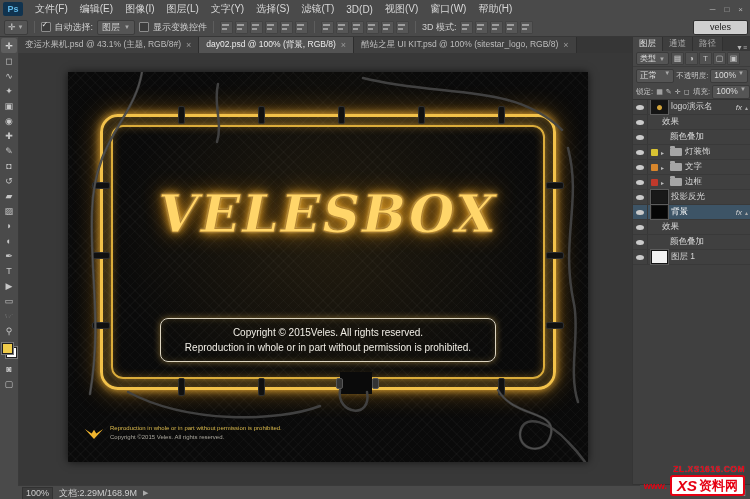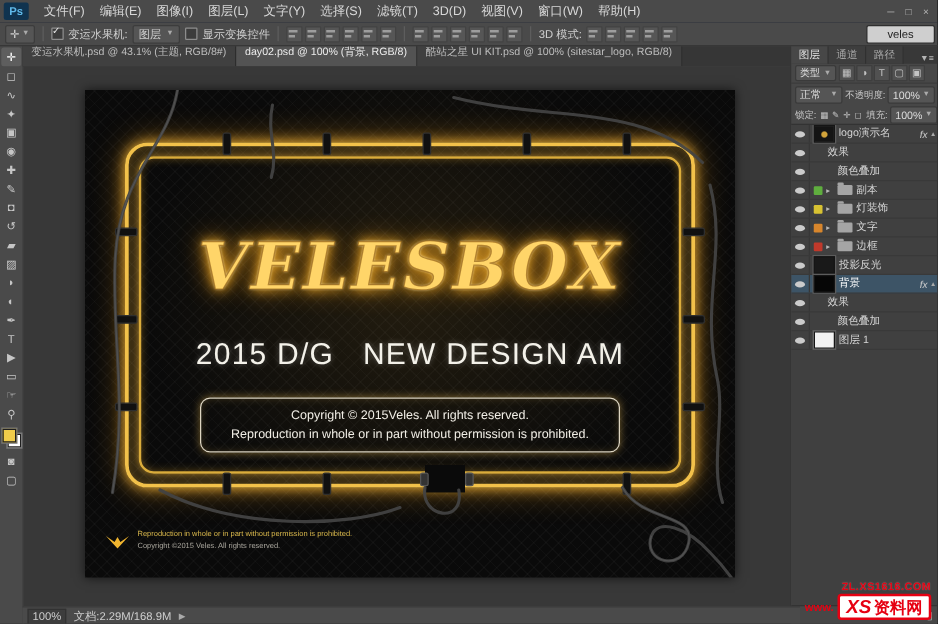--- a/index.html
+++ b/index.html
@@ -30,21 +30,21 @@
   .opt-icon{width:11px;height:11px;background:#565656;border:1px solid #434343;border-radius:1px;
             background-image:linear-gradient(#9d9d9d,#9d9d9d),linear-gradient(#9d9d9d,#9d9d9d);
             background-size:7px 2px,5px 2px;background-position:1px 2px,1px 6px;background-repeat:no-repeat;}
   .workspace-box{margin-left:auto;margin-right:6px;background:#cfcfcf;color:#222;border:1px solid #2e2e2e;
                  border-radius:2px;height:13px;display:flex;align-items:center;padding:0 16px;font-size:9px;}
 
   
   .tabbar{position:absolute;left:18px;top:36px;width:614px;height:17px;background:#363636;display:flex;
           align-items:stretch;z-index:9;overflow:hidden;}
   .doc-tab{display:flex;align-items:center;gap:5px;padding:0 7px;font-size:8.5px;color:#bdbdbd;
-           background:#404040;border-right:1px solid #2d2d2d;white-space:nowrap;flex-direction:column;}
+           background:#404040;border-right:1px solid #2d2d2d;white-space:nowrap;}
   .doc-tab.active{background:#535353;color:#ececec;}
   .tab-close{color:#9a9a9a;font-size:9px;}
 
   
   .toolbox{position:absolute;left:0;top:36px;width:18px;height:463px;background:#4a4a4a;
            border-right:1px solid #3a3a3a;display:flex;flex-direction:column;align-items:center;
            padding-top:2px;z-index:9;}
   .tool{width:16px;height:15px;display:flex;align-items:center;justify-content:center;font-size:9px;
         color:#c6c6c6;border-radius:2px;}
   .tool.active{background:#5e5e5e;color:#fff;}
@@ -95,21 +95,21 @@
   .panel-tabs{height:15px;display:flex;align-items:flex-end;background:#383838;}
   .ptab{padding:2px 6px 1px;font-size:8.5px;background:#474747;color:#e2e2e2;border-right:1px solid #303030;}
   .ptab.inactive{background:#3e3e3e;color:#a8a8a8;}
   .panel-menu{margin-left:auto;padding-right:4px;color:#b5b5b5;font-size:7px;}
   .filter-row{height:15px;display:flex;align-items:center;gap:2px;padding:0 3px;border-bottom:1px solid #3c3c3c;}
   .f-drop{display:flex;align-items:center;gap:3px;background:#555;border:1px solid #3a3a3a;border-radius:2px;
           height:11px;padding:0 3px;font-size:8px;}
   .f-icon{width:11px;height:11px;display:flex;align-items:center;justify-content:center;font-size:8px;
           color:#c3c3c3;background:#515151;border:1px solid #3e3e3e;border-radius:1px;}
   .blend-row{height:17px;display:flex;align-items:center;gap:2px;padding:0 3px;}
-  .sel{background:#555;border:1px solid #3a3a3a;border-radius:2px;height:12px;display:flex;align-items:center;
+  .sel{background:#555;border:1px solid #3a3a3a;border-radius:2px;height:12px;display:flex;align-items:flex-start;
        justify-content:space-between;padding:0 3px;gap:2px;}
   .sel.blend{width:40px;} .sel.num{width:30px;}
   .plabel{color:#c6c6c6;font-size:7.5px;white-space:nowrap;}
   .lock-row{height:15px;display:flex;align-items:center;gap:2px;padding:0 3px;border-bottom:1px solid #333;}
   .lk-icon{width:9px;height:10px;display:flex;align-items:center;justify-content:center;font-size:7px;color:#c3c3c3;}
   .layer-list{flex:1;background:#404040;overflow:hidden;}
   .lrow{height:14px;display:flex;align-items:center;gap:3px;border-bottom:1px solid #393939;padding-right:3px;}
   .lrow.selected{background:#3d5466;}
   .lrow.selected .lname{color:#fff;}
   .eye-cell{width:14px;height:14px;display:flex;align-items:center;justify-content:center;
@@ -178,21 +178,21 @@
       </div>
   </div>
 
   <div class="optionsbar">
     <span class="tool-badge">
       <span>✛</span>
       <span class="caret">▼</span>
     </span>
     <span class="sep"></span>
     <span class="opt-check checked"></span>
-    <span>变运水果机:</span>
+    <span>自动选择:</span>
     <span class="dropdown">
       <span>图层</span>
       <span class="caret">▼</span>
     </span>
     <span class="opt-check"></span>
     <span>显示变换控件</span>
     <span class="sep"></span>
     <span style="display:flex;gap:2px;">
         <span class="opt-icon"></span>
         <span class="opt-icon"></span>
@@ -292,21 +292,20 @@
       </svg>
 
       <div class="neon-outer">
         <div class="neon-inner"></div>
       </div>
       <div class="neon-gap"></div>
       <div class="tube-cap" style="left:268px;"></div>
       <div class="tube-cap" style="left:304px;"></div>
 
       <div class="neon-title">VELESBOX</div>
-      <div class="neon-sub">2015 D/G   NEW DESIGN AM</div>
 
       <div class="copy-box">
         <div class="copy-line">Copyright © 2015Veles. All rights reserved.</div>
         <div class="copy-line">Reproduction in whole or in part without permission is prohibited.</div>
       </div>
 
       <div class="art-footer">
         <svg viewBox="0 0 26 16" width="20" height="13">
           <path d="M1 2 L10 8 L13 3 L16 8 L25 2 L13 15 Z" fill="#f0b52f"></path>
         </svg>
@@ -399,29 +398,20 @@
           <span class="eye-cell">
             <span class="eye"></span>
           </span>
           <span class="sp2"></span>
           <span class="lname">颜色叠加</span>
         </div>
         <div class="lrow">
           <span class="eye-cell">
             <span class="eye"></span>
           </span>
-          <span class="chip" style="background: rgb(95, 174, 62);"></span>
-          <span class="expander">▸</span>
-          <span class="folder"></span>
-          <span class="lname">副本</span>
-        </div>
-        <div class="lrow">
-          <span class="eye-cell">
-            <span class="eye"></span>
-          </span>
           <span class="chip" style="background: rgb(216, 194, 50);"></span>
           <span class="expander">▸</span>
           <span class="folder"></span>
           <span class="lname">灯装饰</span>
         </div>
         <div class="lrow">
           <span class="eye-cell">
             <span class="eye"></span>
           </span>
           <span class="chip" style="background: rgb(216, 134, 44);"></span>

